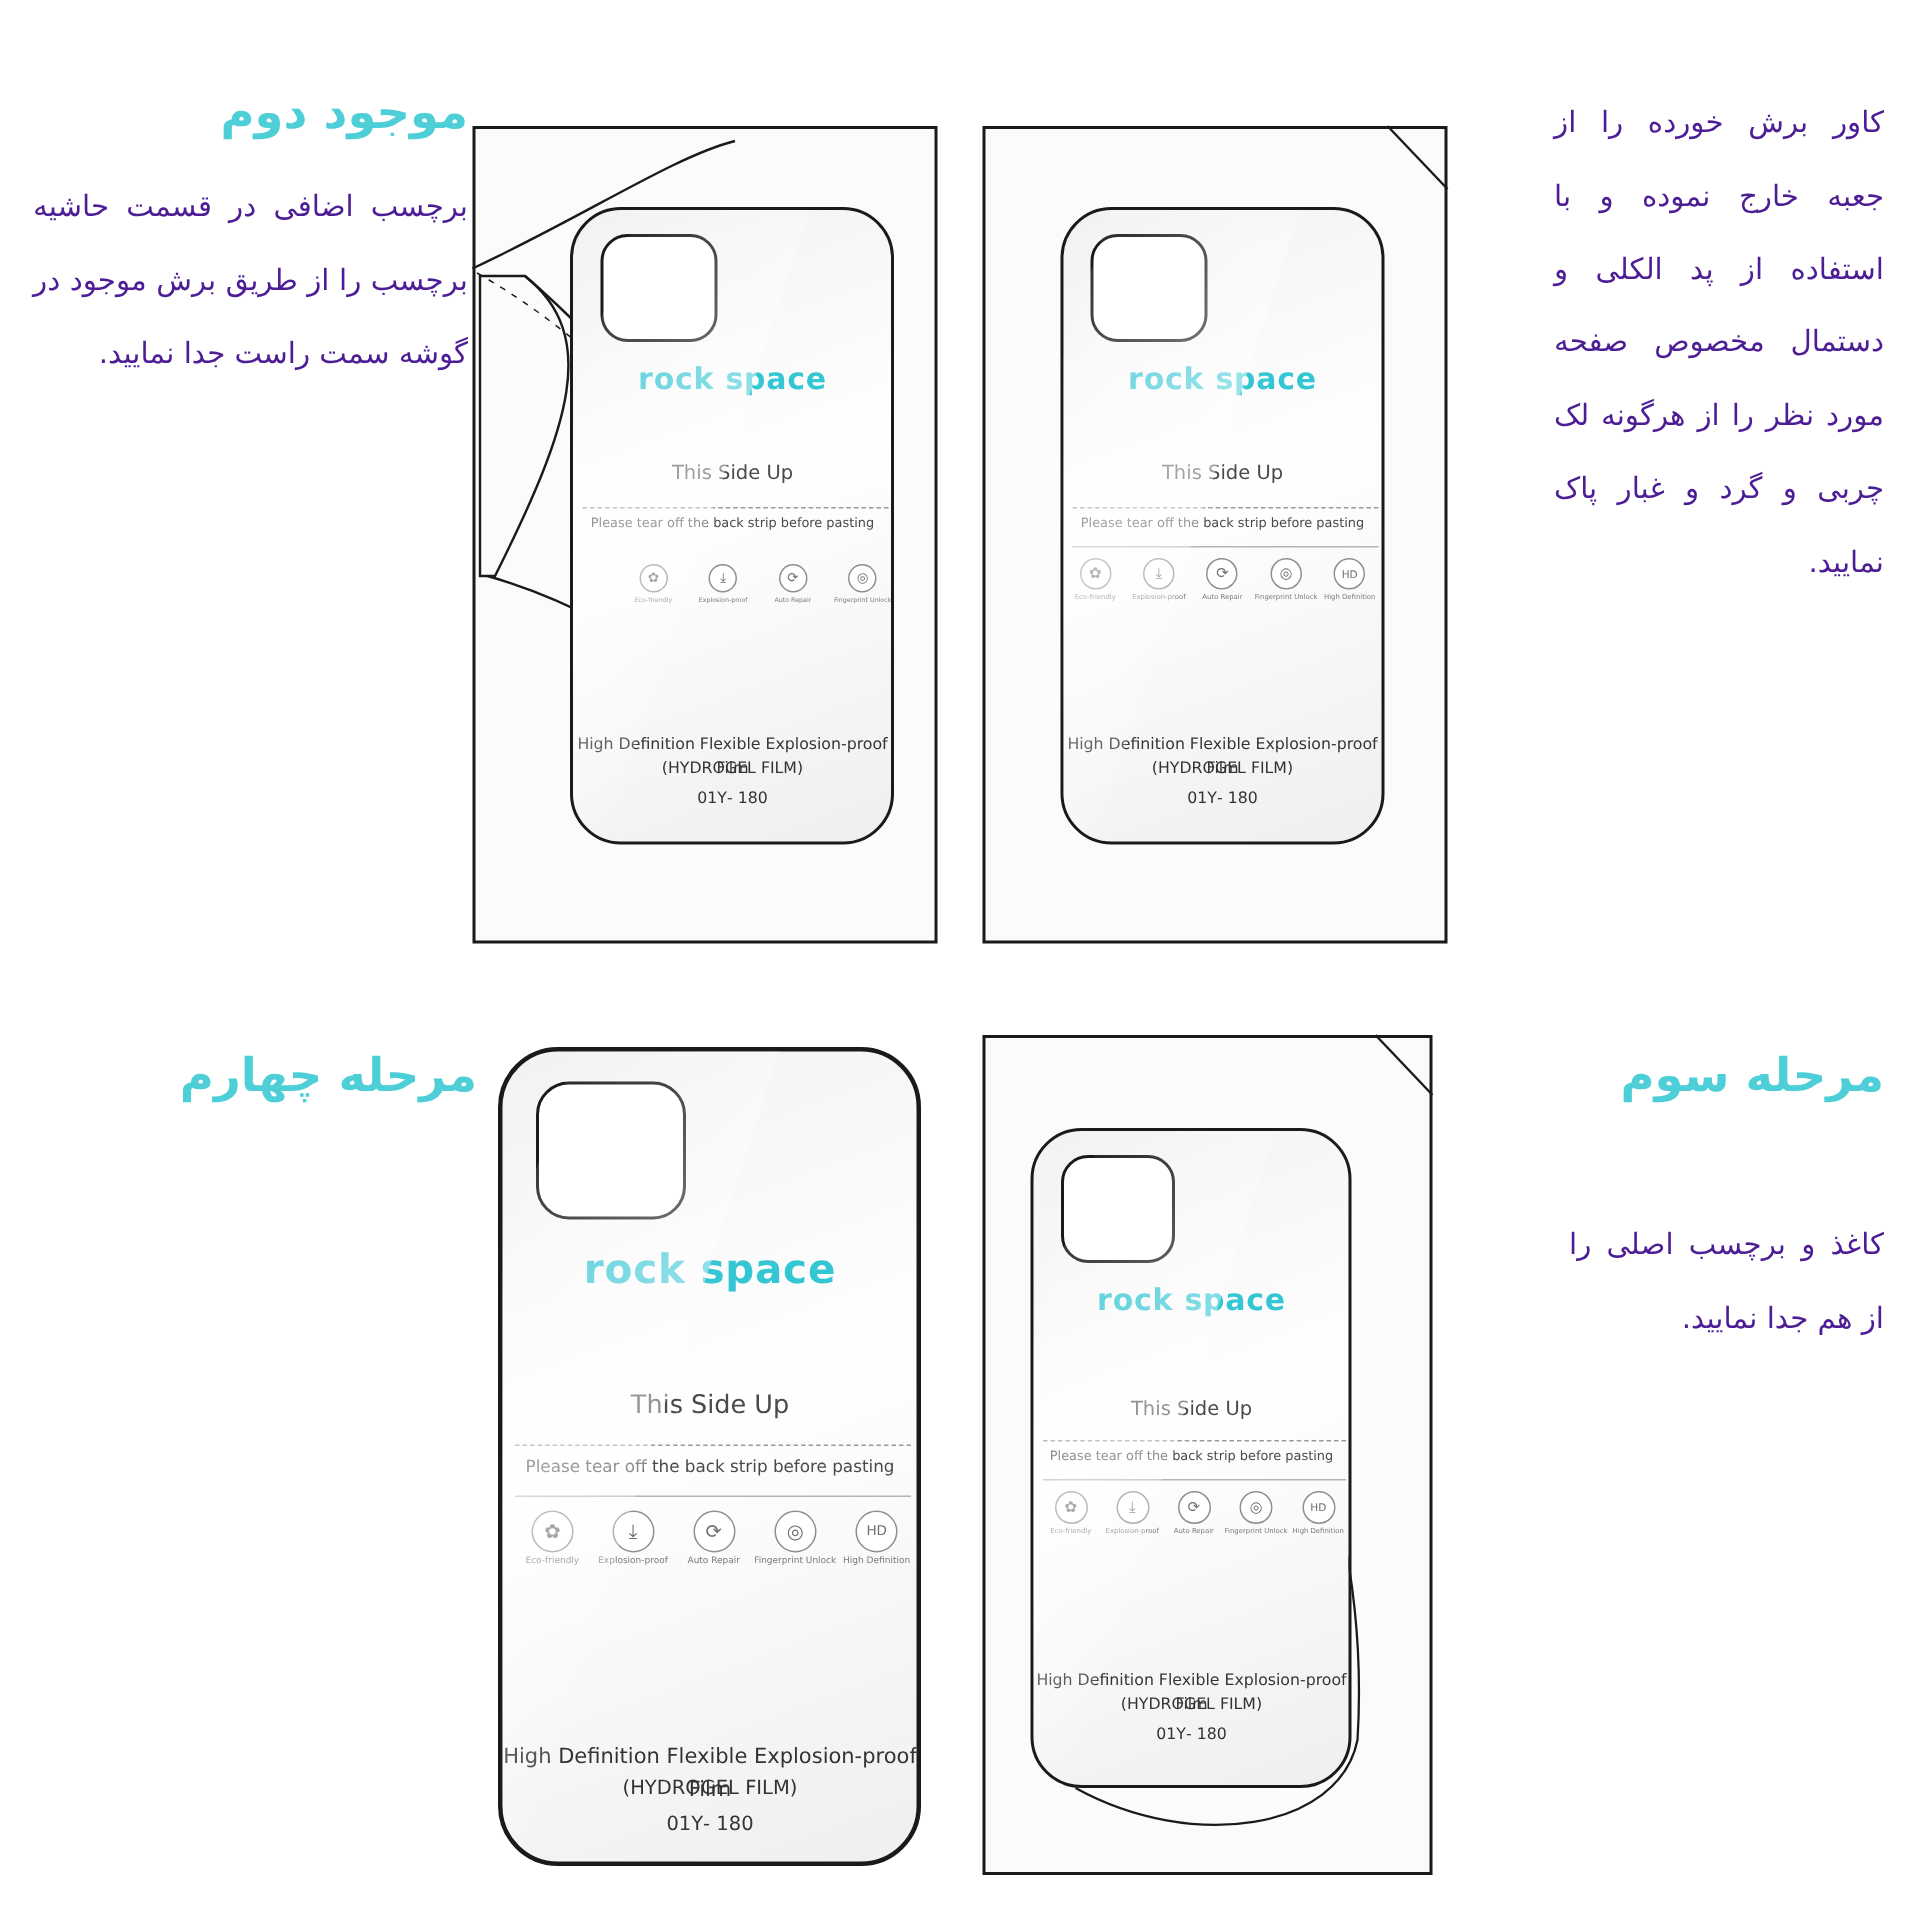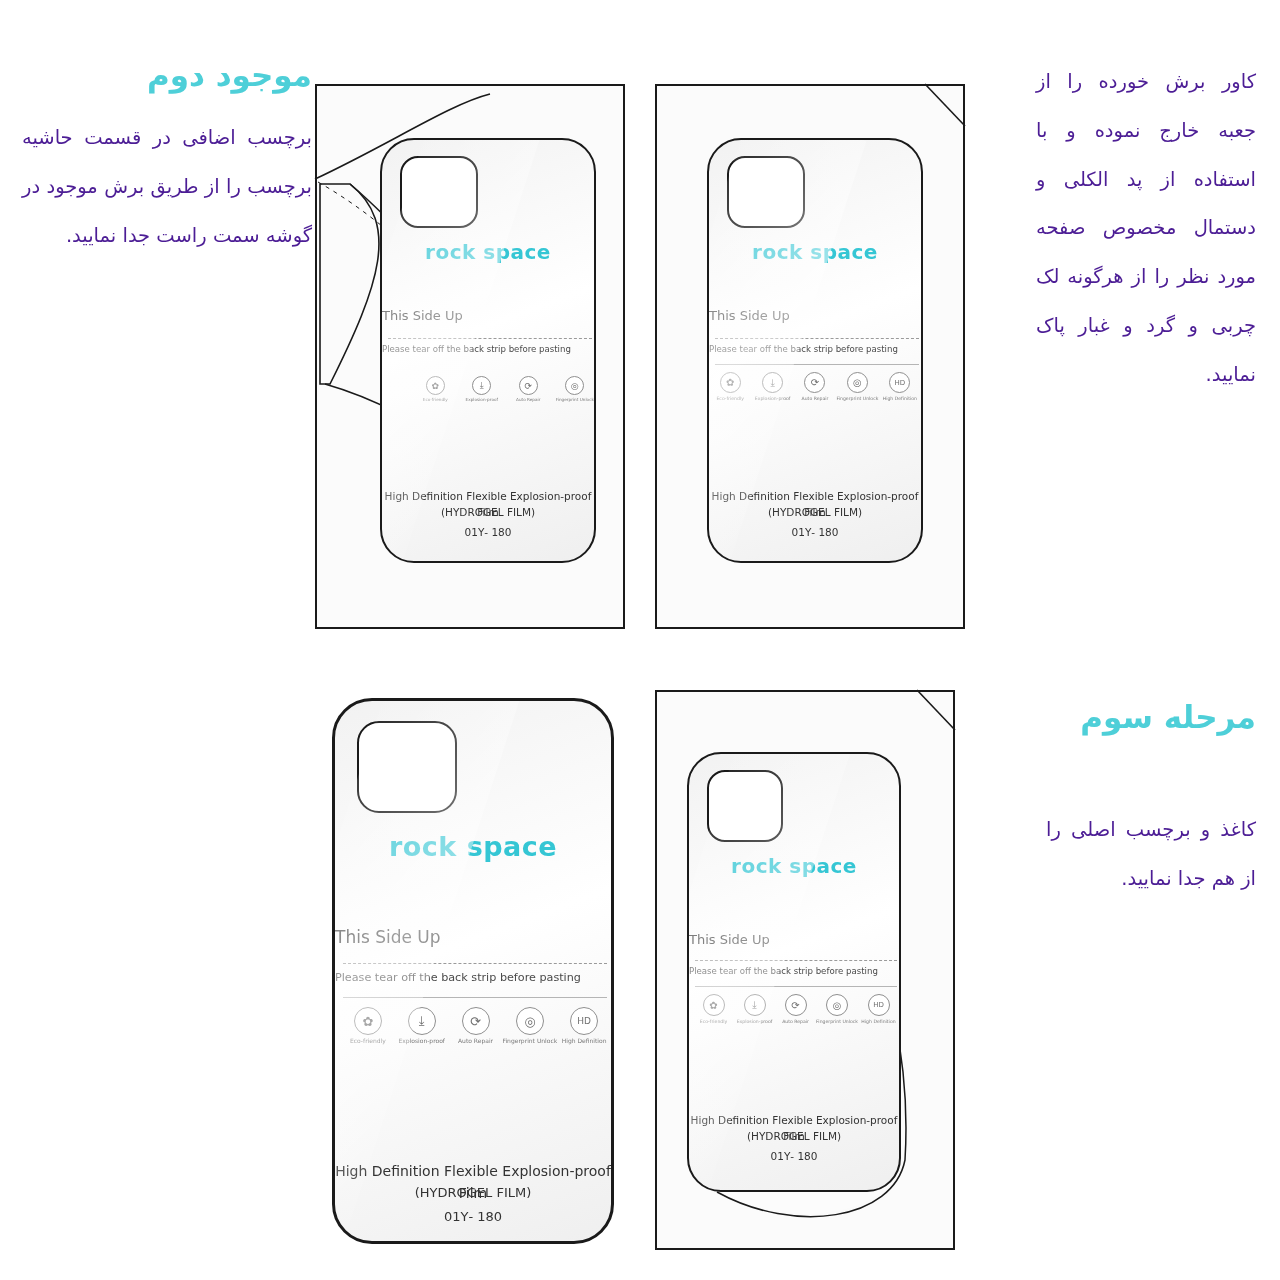--- a/index.html
+++ b/index.html
@@ -104,31 +104,31 @@
     width: 100%;
     text-align: center;
     color: #35c6d4;
     font-family: "DejaVu Sans", "Liberation Sans", sans-serif;
     font-weight: bold;
     letter-spacing: .5px;
   }
   .sideup {
     position: absolute;
     width: 100%;
-    text-align: left;
+    text-align: center;
     color: #4a4a4a;
   }
   .dashline {
     position: absolute;
     border-top: 1.4px dashed #9a9a9a;
   }
   .tearline {
     position: absolute;
     width: 100%;
-    text-align: left;
+    text-align: center;
     color: #4a4a4a;
   }
   .solidline {
     position: absolute;
     border-top: 1.2px solid #b5b5b5;
   }
   .icons {
     position: absolute;
     display: flex;
     justify-content: space-between;
@@ -184,20 +184,21 @@
     <div class="step-title">موجود دوم</div>
     <div class="step-body lastleft">برچسب اضافی در قسمت حاشیه برچسب را از طریق برش موجود در گوشه سمت راست جدا نمایید.</div>
   </div>
 
   <div class="textcol" id="text-step3">
     <div class="step-title">مرحله سوم</div>
     <div class="step-body lastleft">کاغذ و برچسب اصلی را از هم جدا نمایید.</div>
   </div>
 
   <div class="textcol" id="text-step4">
+    <div class="step-title">مرحله چهارم</div>
   </div>
 
   <div class="illus" id="illus-step1" style="left:655px; top:84px; width:310px; height:545px;">
 
     <div class="film-frame" style="left:0; top:0; width:310px; height:545px;"></div>
 
     <svg class="overlay" width="310" height="545">
       <polyline points="270,0 310,42" fill="none" stroke="#1a1a1a" stroke-width="1.6"></polyline>
     </svg>
 

